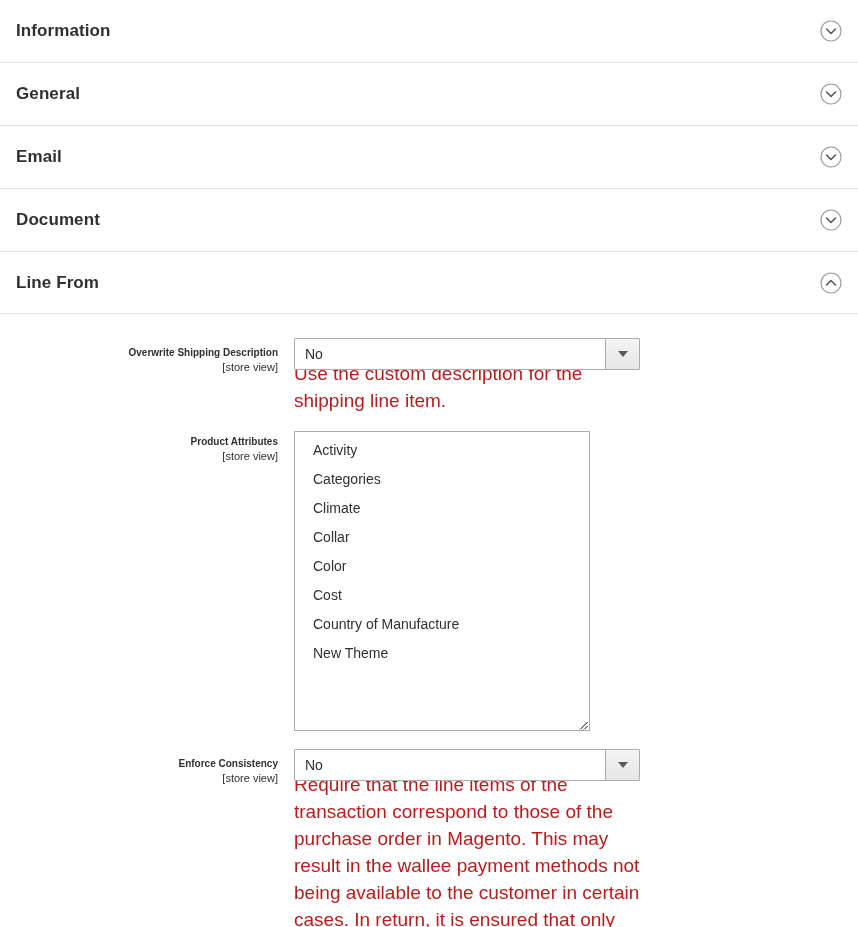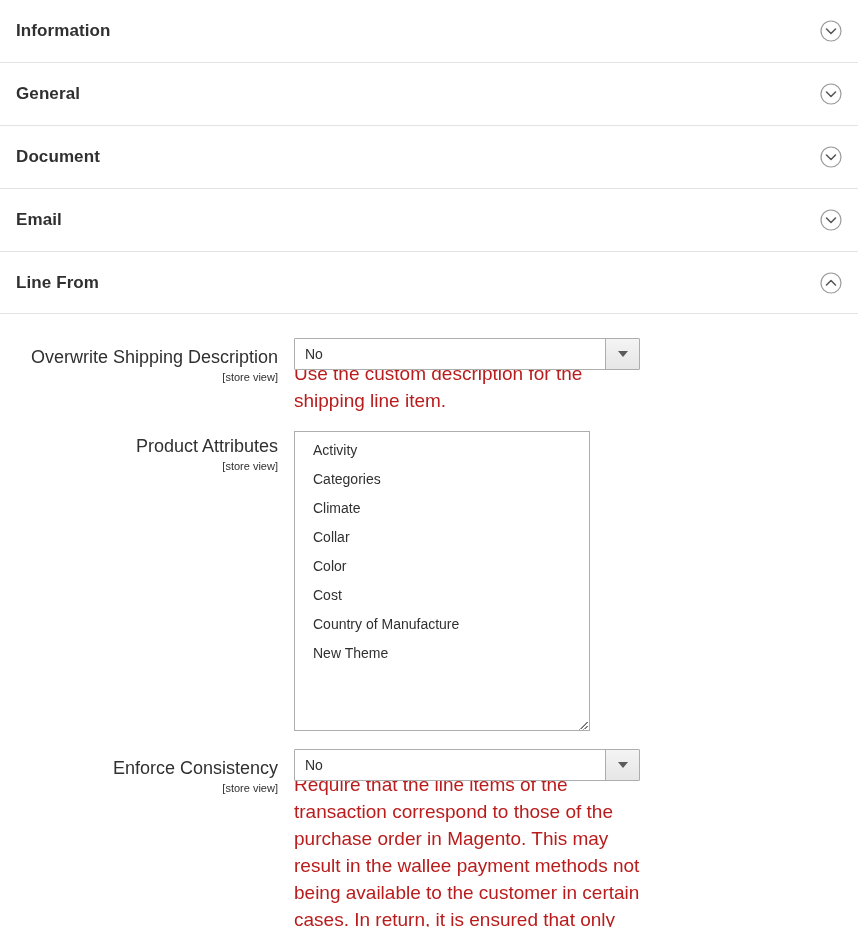--- a/index.html
+++ b/index.html
@@ -56,22 +56,22 @@
     margin-bottom: 6px;
   }
   .field-label-wrap {
     width: 276px;
     flex: 0 0 276px;
     text-align: right;
     padding-right: 14px;
     padding-top: 8px;
   }
   .field-label {
-    font-size: 18px;
-    font-weight: normal;
+    font-size: 10px;
+    font-weight: bold;
     color: #303030;
     line-height: 1.3;
   }
   .scope-label {
     font-size: 11px;
     color: #303030;
     margin-top: 2px;
     line-height: 1.2;
   }
   .field-control {
@@ -185,33 +185,33 @@
         <svg width="22" height="22" viewBox="0 0 22 22">
             <circle cx="11" cy="11" r="10" fill="none" stroke="#9b9b9b" stroke-width="1.2"></circle>
             <polyline points="6.5,9 11,13.5 15.5,9" fill="none" stroke="#5a5a5a" stroke-width="1.6" stroke-linecap="round" stroke-linejoin="round"></polyline>
           </svg>
       </span>
     </div>
   </div>
 
   <div class="section">
     <div class="section-header">
+      <span class="section-title">Email</span>
+      <span class="chev">
+        <svg width="22" height="22" viewBox="0 0 22 22">
+            <circle cx="11" cy="11" r="10" fill="none" stroke="#9b9b9b" stroke-width="1.2"></circle>
+            <polyline points="6.5,9 11,13.5 15.5,9" fill="none" stroke="#5a5a5a" stroke-width="1.6" stroke-linecap="round" stroke-linejoin="round"></polyline>
+          </svg>
+      </span>
+    </div>
+  </div>
+
+  <div class="section">
+    <div class="section-header">
       <span class="section-title">Document</span>
-      <span class="chev">
-        <svg width="22" height="22" viewBox="0 0 22 22">
-            <circle cx="11" cy="11" r="10" fill="none" stroke="#9b9b9b" stroke-width="1.2"></circle>
-            <polyline points="6.5,9 11,13.5 15.5,9" fill="none" stroke="#5a5a5a" stroke-width="1.6" stroke-linecap="round" stroke-linejoin="round"></polyline>
-          </svg>
-      </span>
-    </div>
-  </div>
-
-  <div class="section">
-    <div class="section-header">
-      <span class="section-title">Email</span>
       <span class="chev">
         <svg width="22" height="22" viewBox="0 0 22 22">
             <circle cx="11" cy="11" r="10" fill="none" stroke="#9b9b9b" stroke-width="1.2"></circle>
             <polyline points="6.5,9 11,13.5 15.5,9" fill="none" stroke="#5a5a5a" stroke-width="1.6" stroke-linecap="round" stroke-linejoin="round"></polyline>
           </svg>
       </span>
     </div>
   </div>
 
   <div class="section" style="border-bottom:none;">

